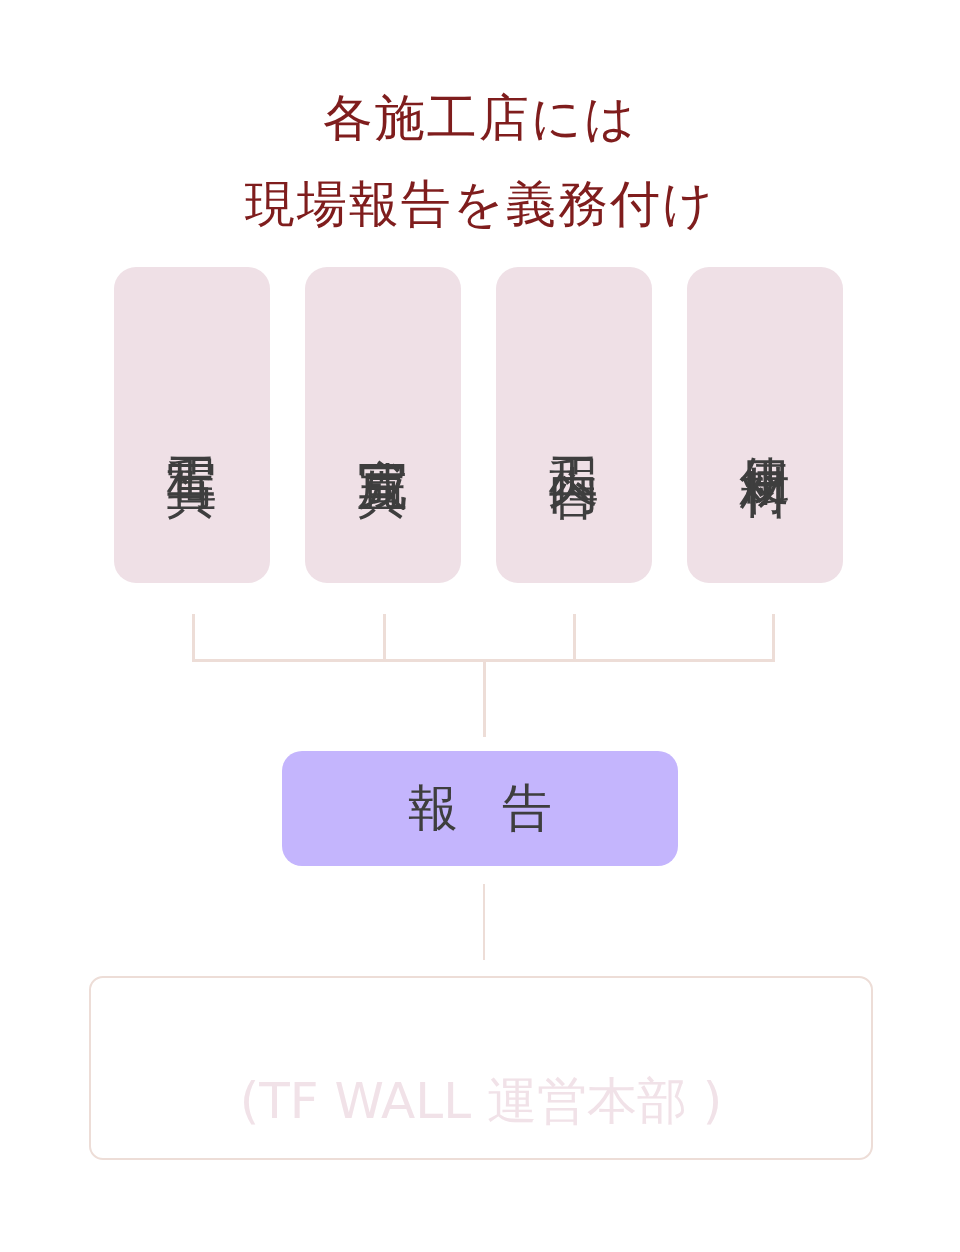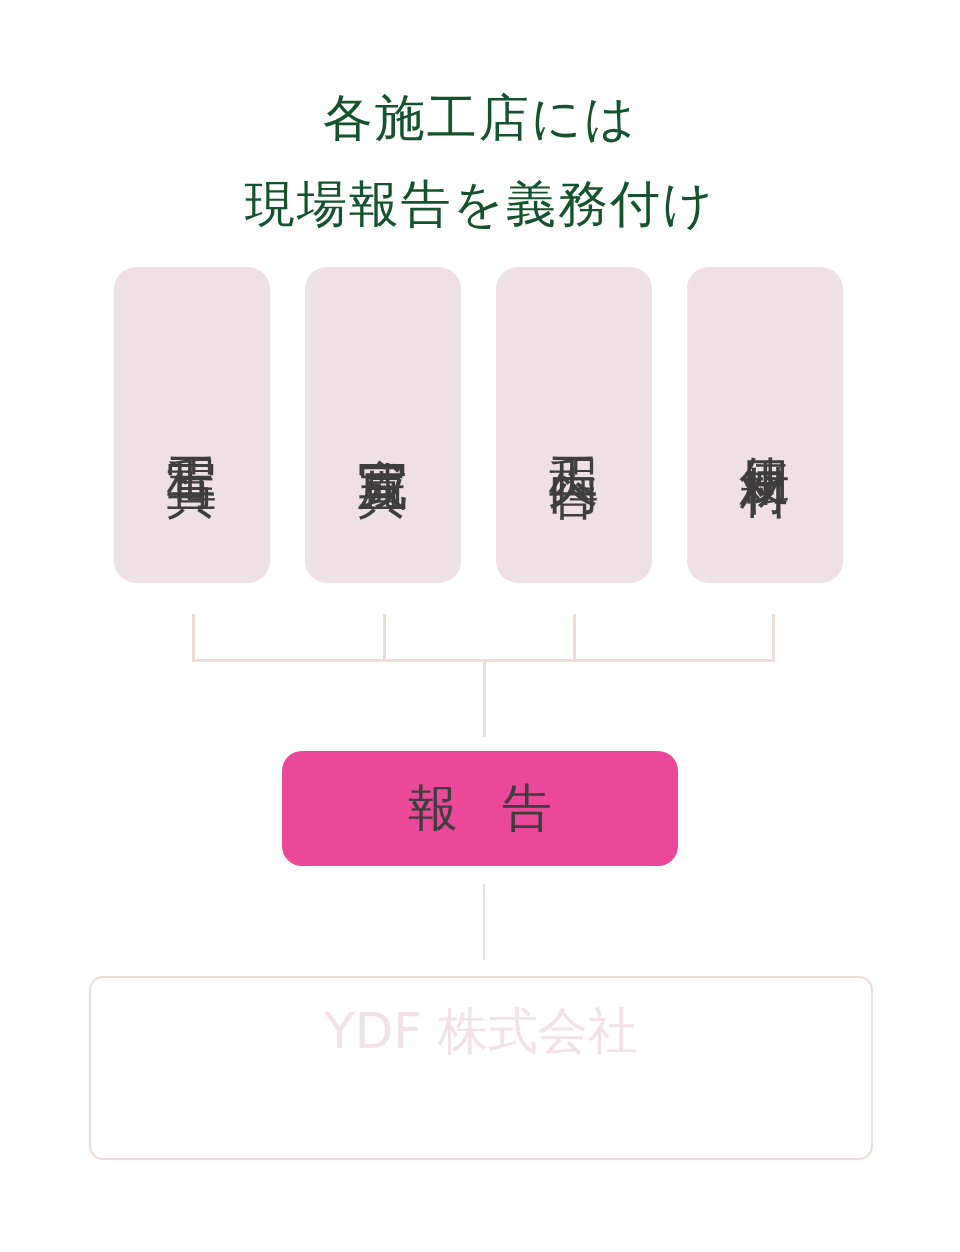--- a/index.html
+++ b/index.html
@@ -1,29 +1,29 @@
 <!DOCTYPE html>
 <html><head>
 <meta charset="utf-8">
 <style>
   html, body { margin: 0; padding: 0; background: #ffffff; }
   body { width: 960px; height: 1252px; position: relative; overflow: hidden;
          font-family: "DejaVu Sans", sans-serif; }
   .title { position: absolute; left: 0; width: 960px; text-align: center;
-           color: #14532d; font-size: 50px; line-height: 50px; letter-spacing: 2px; }
+           color: #7f1d1d; font-size: 50px; line-height: 50px; letter-spacing: 2px; }
   .title.l1 { top: 93px; }
   .title.l2 { top: 179px; }
   .item { position: absolute; top: 267px; width: 156px; height: 316px;
           background: #EFE0E6; border-radius: 22px;
           display: flex; align-items: center; justify-content: center; }
   .item span { writing-mode: vertical-rl; text-orientation: upright;
                font-size: 50px; color: #3E3E3E; letter-spacing: 4px; line-height: 1; }
   .line { position: absolute; background: #EDDDD7; }
   .report { position: absolute; left: 282px; top: 751px; width: 396px; height: 115px;
-            background: #ec4899; border-radius: 20px;
+            background: #c4b5fd; border-radius: 20px;
             display: flex; align-items: center; justify-content: center; }
   .report span { font-size: 50px; color: #3E3E3E; letter-spacing: 14px; padding-left: 14px; }
   .company { position: absolute; left: 89px; top: 976px; width: 780px; height: 180px;
              border: 2px solid #EDDDD7; border-radius: 14px; }
   .company .c1, .company .c2 { position: absolute; left: 0; width: 100%; text-align: center;
              color: #F1E2E8; font-size: 50px; line-height: 50px; }
   .company .c1 { top: 28px; }
   .company .c2 { top: 98px; }
 </style>
 </head>
@@ -52,14 +52,14 @@
 <div class="line" style="left:192px; top:659px; width:583px; height:3px"></div>
 <div class="line" style="left:483px; top:659px; width:3px; height:78px"></div>
 
 <div class="report">
   <span>報 告</span>
 </div>
 
 <div class="line" style="left:483px; top:884px; width:2px; height:76px"></div>
 
 <div class="company">
-  <div class="c1">YDF 株式会社</div>
+  <div class="c2">(TF WALL 運営本部 )</div>
 </div>
 
 </body></html>

